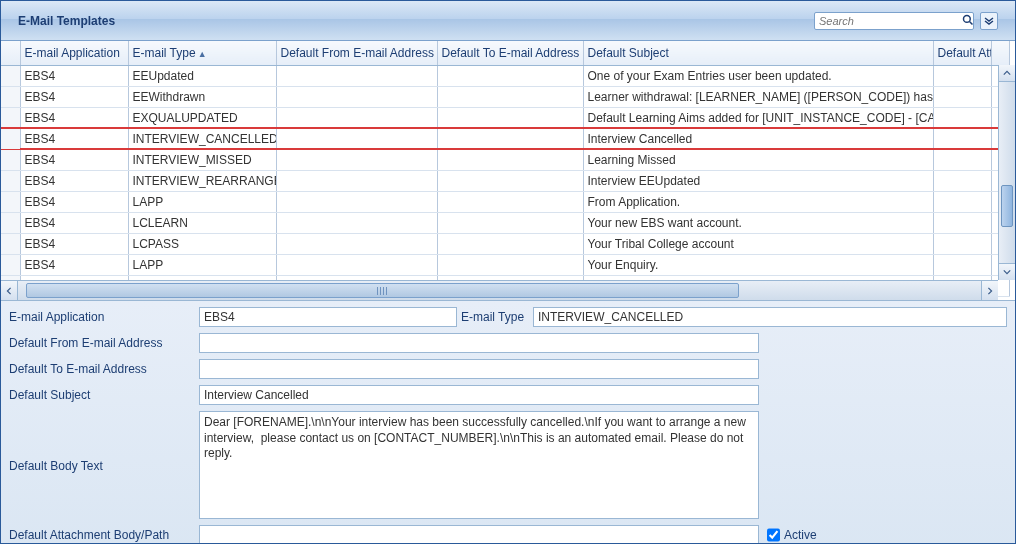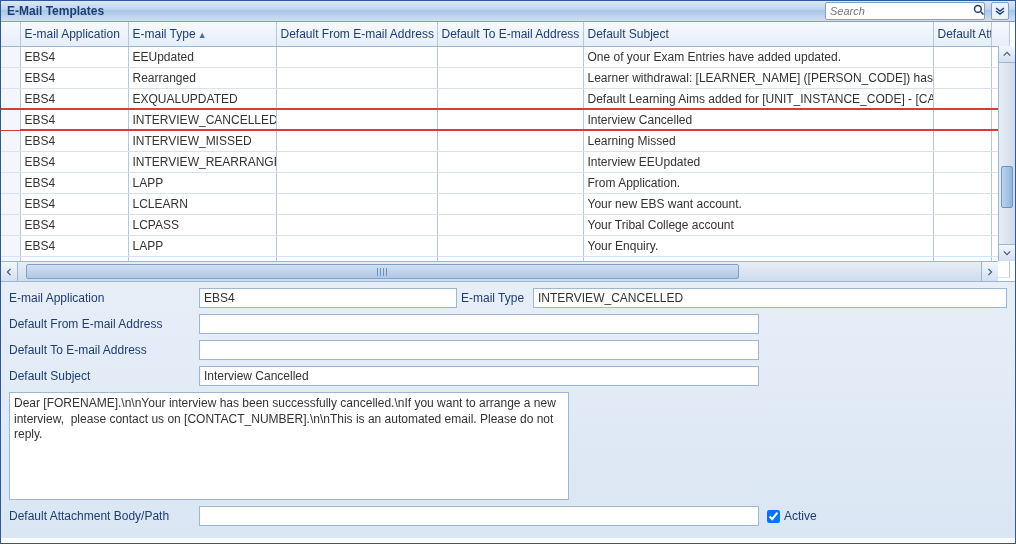--- a/index.html
+++ b/index.html
@@ -10,24 +10,24 @@
     color: #333;
     width: 1016px;
     height: 544px;
     border: 1px solid #2a5a9a;
     overflow: hidden;
   }
   
   .titlebar {
     background: linear-gradient(#dbe8f6, #bcd3ee 45%, #a9c5e6 46%, #cfe0f2);
     border-bottom: 1px solid #7ba1cc;
-    height: 21px;
+    height: 40px;
     display: flex;
     align-items: center;
-    padding: 0 6px;
+    padding: 0 17px;
   }
   .titlebar .title {
     font-weight: bold;
     color: #1d3e73;
     flex: 1;
   }
   .searchbox {
     height: 18px;
     width: 160px;
     border: 1px solid #7ba1cc;
@@ -166,21 +166,21 @@
   .detail .lbl { width: 190px; color:#1d3e73; font-size:12px; }
   .detail input[type=text], .detail textarea {
     border:1px solid #9ab7d4; background:#fff; height:20px; padding:1px 4px;
     font-family:inherit; font-size:12px; color:#333;
   }
   .detail textarea { height:108px; resize:none; padding:3px 4px; line-height:1.3; }
   .detail .grow { flex:1; }
   .detail .half { width:258px; }
   .detail .row.first input.half { width: 258px; }
   .detail .lbl2 { width: 76px; padding-left:4px; color:#1d3e73; }
-  .detail .row .ck { margin-left:8px; display:flex; align-items:center; }
+  .detail .row .ck { margin-left:8px; display:flex; }
   .detail .row .ck input { margin-right:4px; }
   .detail .row .ck label { color:#1d3e73; }
 
 </style>
 </head>
 <body>
 
 <div class="titlebar">
   <span class="title">E-Mail Templates</span>
   <div class="searchbox">
@@ -223,28 +223,28 @@
         <th></th>
       </tr>
     </thead>
     <tbody id="grid-body">
         <tr>
           <td class="sel-cell"></td>
           <td>EBS4</td>
           <td>EEUpdated</td>
           <td></td>
           <td></td>
-          <td>One of your Exam Entries have added updated.</td>
-          <td></td>
-          <td></td>
-        </tr>
-        <tr>
-          <td class="sel-cell"></td>
-          <td>EBS4</td>
-          <td>Rearranged</td>
+          <td>One of your Exam Entries user been updated.</td>
+          <td></td>
+          <td></td>
+        </tr>
+        <tr>
+          <td class="sel-cell"></td>
+          <td>EBS4</td>
+          <td>EEWithdrawn</td>
           <td></td>
           <td></td>
           <td>Learner withdrawal: [LEARNER_NAME] ([PERSON_CODE]) has with</td>
           <td></td>
           <td></td>
         </tr>
         <tr>
           <td class="sel-cell"></td>
           <td>EBS4</td>
           <td>EXQUALUPDATED</td>
@@ -383,20 +383,21 @@
   </div>
   <div class="row">
     <span class="lbl">Default To E-mail Address</span>
     <input class="grow" style="max-width: 560px;" type="text" value="">
   </div>
   <div class="row">
     <span class="lbl">Default Subject</span>
     <input class="grow" style="max-width: 560px;" type="text" value="Interview Cancelled">
   </div>
   <div class="row" style="align-items:flex-start">
+    <span class="lbl" style="padding-top:48px">Default Body Text</span>
     <textarea class="grow" style="max-width: 560px;">Dear [FORENAME].\n\nYour interview has been successfully cancelled.\nIf you want to arrange a new interview,  please contact us on [CONTACT_NUMBER].\n\nThis is an automated email. Please do not reply.</textarea>
   </div>
   <div class="row">
     <span class="lbl">Default Attachment Body/Path</span>
     <input class="grow" style="max-width: 560px;" type="text" value="">
     <span class="ck">
       <input type="checkbox" id="ck-active" checked="" style="">
       <label for="ck-active">Active</label>
     </span>
   </div>

